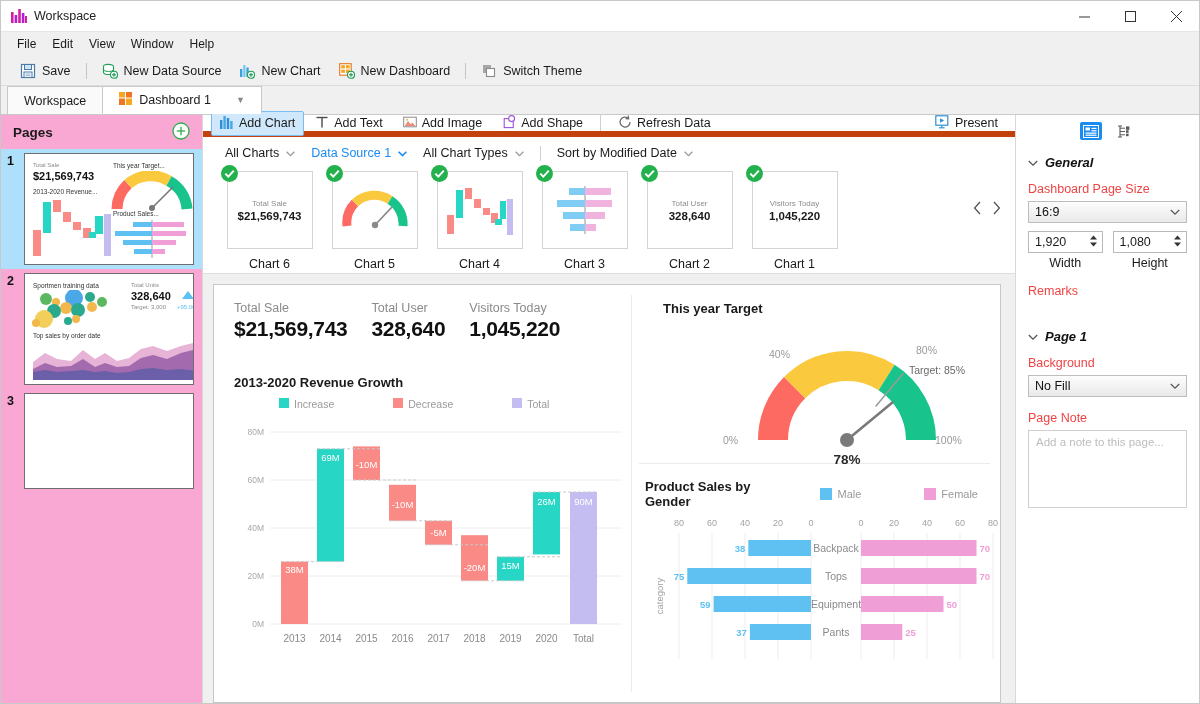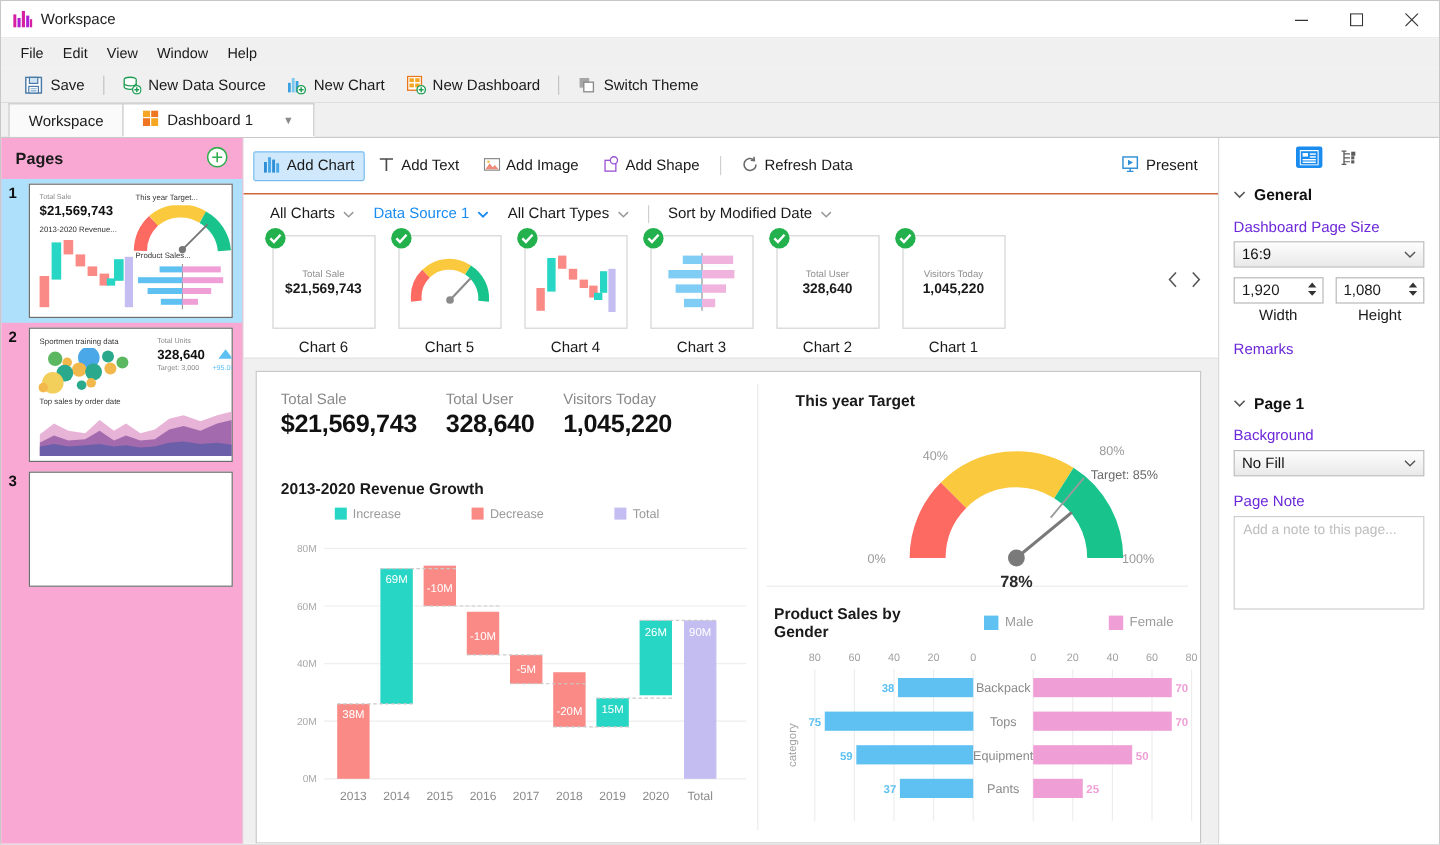--- a/index.html
+++ b/index.html
@@ -53,21 +53,21 @@
   .page-thumb { flex:1; background:#fff; border:1px solid #6e6e6e; height:112px; position:relative; overflow:hidden; }
   .page-row.blank .page-thumb { height:96px; }
 
   
   .t1-lbl { position:absolute; font-size:6px; color:#8a8a8a; }
   .t1-big { position:absolute; font-size:11px; font-weight:bold; color:#111; }
   .t1-ttl { position:absolute; font-size:6.5px; color:#333; }
 
   
   .center { flex:1; min-width:0; display:flex; flex-direction:column; background:#fff; }
-  .ctoolbar { height:47px; display:flex; align-items:center; padding:0 8px; gap:2px; border-bottom:1px solid #c2410c; flex:none;}
+  .ctoolbar { height:22px; display:flex; align-items:center; padding:0 8px; gap:2px; border-bottom:6px solid #c2410c; flex:none;}
   .ct-item { display:flex; align-items:center; gap:5px; padding:3px 8px; font-size:12.5px; color:#1a1a1a; border:1px solid transparent; border-radius:2px; }
   .ct-item.active { background:#cfe8fb; border:1px solid #79bdf0; }
   .ct-sep { width:1px; height:16px; background:#d0d0d0; margin:0 6px; }
   .ct-spacer { flex:1; }
 
   .gallery { flex:none; border-bottom:1px solid #dcdcdc; padding-bottom:2px; }
   .filters { height:32px; display:flex; align-items:center; padding:0 14px; gap:0; font-size:12.5px; }
   .filter { display:flex; align-items:center; gap:7px; padding:3px 8px; color:#1a1a1a; }
   .filter.accent { color:#1a8cf0; }
   .fl-sep { width:1px; height:15px; background:#d0d0d0; margin:0 8px; }
@@ -103,22 +103,22 @@
   svg text { font-family:"Liberation Sans", sans-serif; }
 
   
   .props { width:184px; flex:none; background:#fff; border-left:1px solid #d9d9d9; display:flex; flex-direction:column; }
   .props-tabs { height:28px; display:flex; align-items:center; justify-content:center; gap:12px; padding-top:4px;}
   .ptab { width:22px; height:18px; display:flex; align-items:center; justify-content:center; border-radius:2px; }
   .ptab.active { background:#1a8cf0; }
   .prop-sec { padding:4px 12px 0 12px; }
   .sec-head { display:flex; align-items:center; gap:7px; padding:8px 0 6px 0; }
   .sec-head .chev { color:#555; font-size:11px; }
-  .sec-head .nm { font-size:13px; font-weight:bold; color:#111; }
-  .field-lbl { font-size:12.5px; color:#6d28d9; margin:6px 0 5px 0; }
+  .sec-head .nm { font-size:13px; font-weight:bold; color:#111;font-style:italic; }
+  .field-lbl { font-size:12.5px; color:#ef4444; margin:6px 0 5px 0; }
   .select { height:22px; background:linear-gradient(#fdfdfd,#e9e9e9); border:1px solid #bdbdbd; display:flex; align-items:center; justify-content:space-between; padding:0 6px; font-size:12.5px; color:#111; }
   .spin-row { display:flex; gap:10px; margin-top:8px; }
   .spin-col { flex:1; }
   .spin { height:22px; border:1px solid #b9b9b9; background:#fff; display:flex; align-items:center; justify-content:space-between; padding:0 4px 0 6px; font-size:12.5px; }
   .spin-lbl { text-align:center; font-size:12.5px; color:#1a1a1a; margin-top:3px; }
   .tarea { border:1px solid #cfcfcf; background:#fff; height:72px; padding:5px 7px; font-size:11.5px; color:#bdbdbd; margin-top:4px; }
   .tarea.tall { height:78px; }
 </style>
 </head>
 <body>

